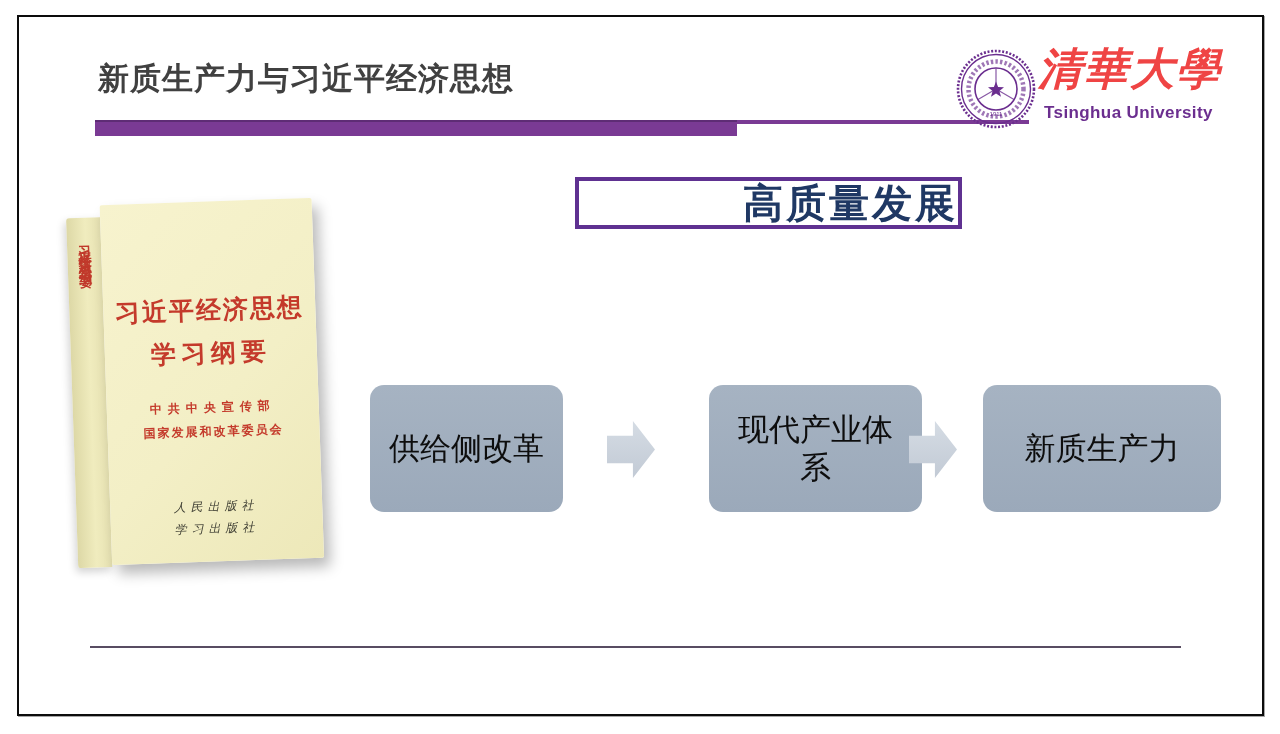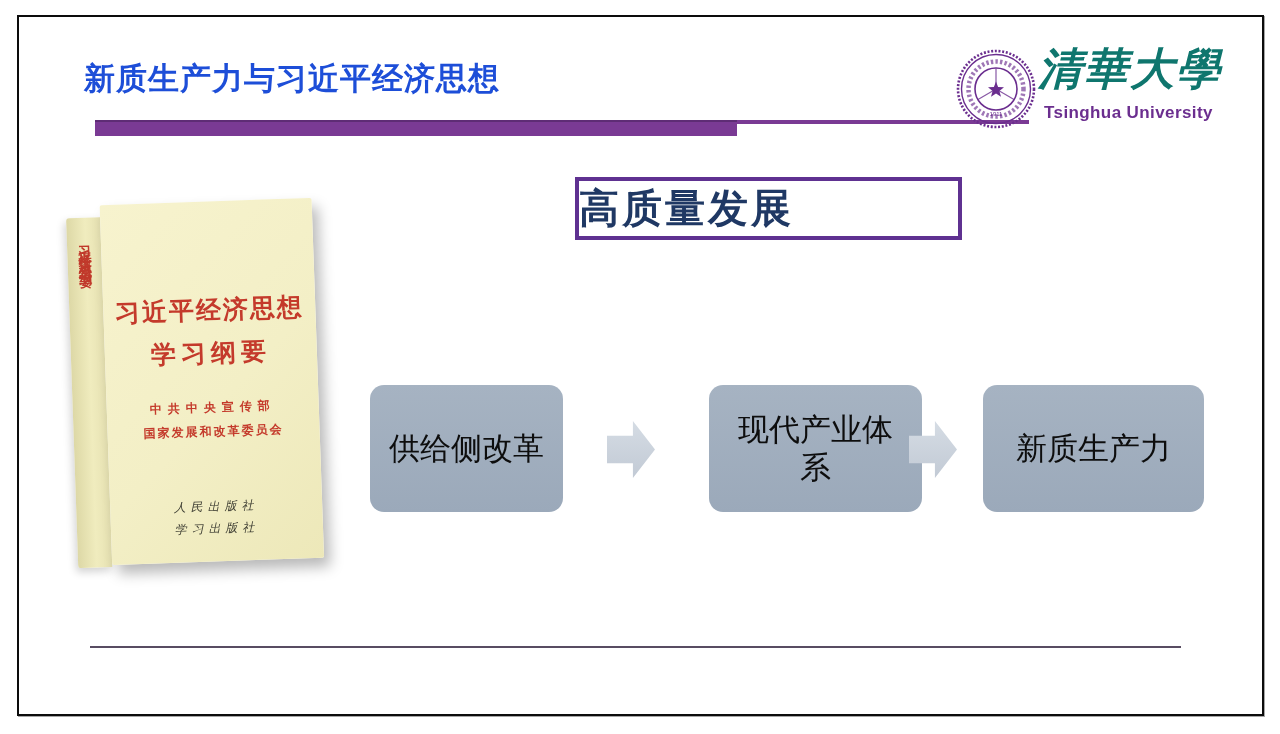--- a/index.html
+++ b/index.html
@@ -16,24 +16,24 @@
   .slide-frame {
     left: 17px; top: 15px;
     width: 1247px; height: 701px;
     border: 2px solid #0c0c0c;
     background: #ffffff;
     box-shadow: 1px 1px 0 rgba(0,0,0,.35);
   }
 
   
   .page-title {
-    left: 84px; top: 58px;
+    left: 98px; top: 58px;
     font-size: 31px;
     font-weight: bold;
-    color: #1d4ed8;
+    color: #404040;
     letter-spacing: 1px;
     white-space: nowrap;
   }
   .accent-bar-thick {
     left: 95px; top: 120px;
     width: 642px; height: 16px;
     background: #7A3A94;
     border-top: 2px solid #5E2C75;
   }
   .accent-bar-thin {
@@ -43,21 +43,21 @@
   }
 
   
   .seal { left: 955px; top: 48px; width: 82px; height: 82px; }
   .uni-zh {
     left: 1038px; top: 40px;
     font-family: "DejaVu Serif", serif;
     font-style: italic;
     font-weight: bold;
     font-size: 44px;
-    color: #0f766e;
+    color: #ef4444;
     letter-spacing: 2px;
     white-space: nowrap;
   }
   .uni-en {
     left: 1044px; top: 103px;
     font-size: 17px;
     font-weight: bold;
     color: #6B2E8F;
     letter-spacing: 0.4px;
     white-space: nowrap;
@@ -106,24 +106,24 @@
   .issuer { margin-top: 30px; color: #C43A2B; font-weight: bold; }
   .issuer-l1 { font-size: 12px; letter-spacing: 6px; }
   .issuer-l2 { font-size: 12px; letter-spacing: 2px; margin-top: 7px; }
   .publisher { margin-top: 58px; color: #3E3E33; font-style: italic; }
   .publisher-l1 { font-size: 12px; letter-spacing: 5px; }
   .publisher-l2 { font-size: 12px; letter-spacing: 5px; margin-top: 5px; }
 
   
   .heading-box {
     left: 575px; top: 177px;
-    width: 387px; height: 63px;
+    width: 387px; height: 52px;
     border: 4px solid #5F3191;
     background: #ffffff;
-    display: flex; align-items: center; justify-content: flex-start;
+    display: flex; align-items: center; justify-content: flex-end;
   }
   .heading-label {
     font-size: 40px;
     font-weight: bold;
     color: #1F3864;
     letter-spacing: 3px;
     white-space: nowrap;
   }
 
   
@@ -136,21 +136,21 @@
     font-size: 31px;
   }
   .flow-step .step-label {
     display: inline-block;
     max-width: 172px;
     text-align: center;
     line-height: 1.2;
   }
   .flow-step.s1 { left: 370px; width: 193px; }
   .flow-step.s2 { left: 677px; width: 213px; margin-left: 32px; }
-  .flow-step.s3 { left: 983px; width: 221px; }
+  .flow-step.s3 { left: 983px; width: 238px; }
   .flow-step.s1 .step-label, .flow-step.s3 .step-label { max-width: none; white-space: nowrap; }
 
   .flow-arrow {
     top: 421px; width: 48px; height: 57px;
     background: linear-gradient(#D5DCE4, #C2CAD5);
     clip-path: polygon(0% 26%, 54% 26%, 54% 0%, 100% 50%, 54% 100%, 54% 74%, 0% 74%);
   }
   .flow-arrow.a1 { left: 607px; }
   .flow-arrow.a2 { left: 909px; }
 

